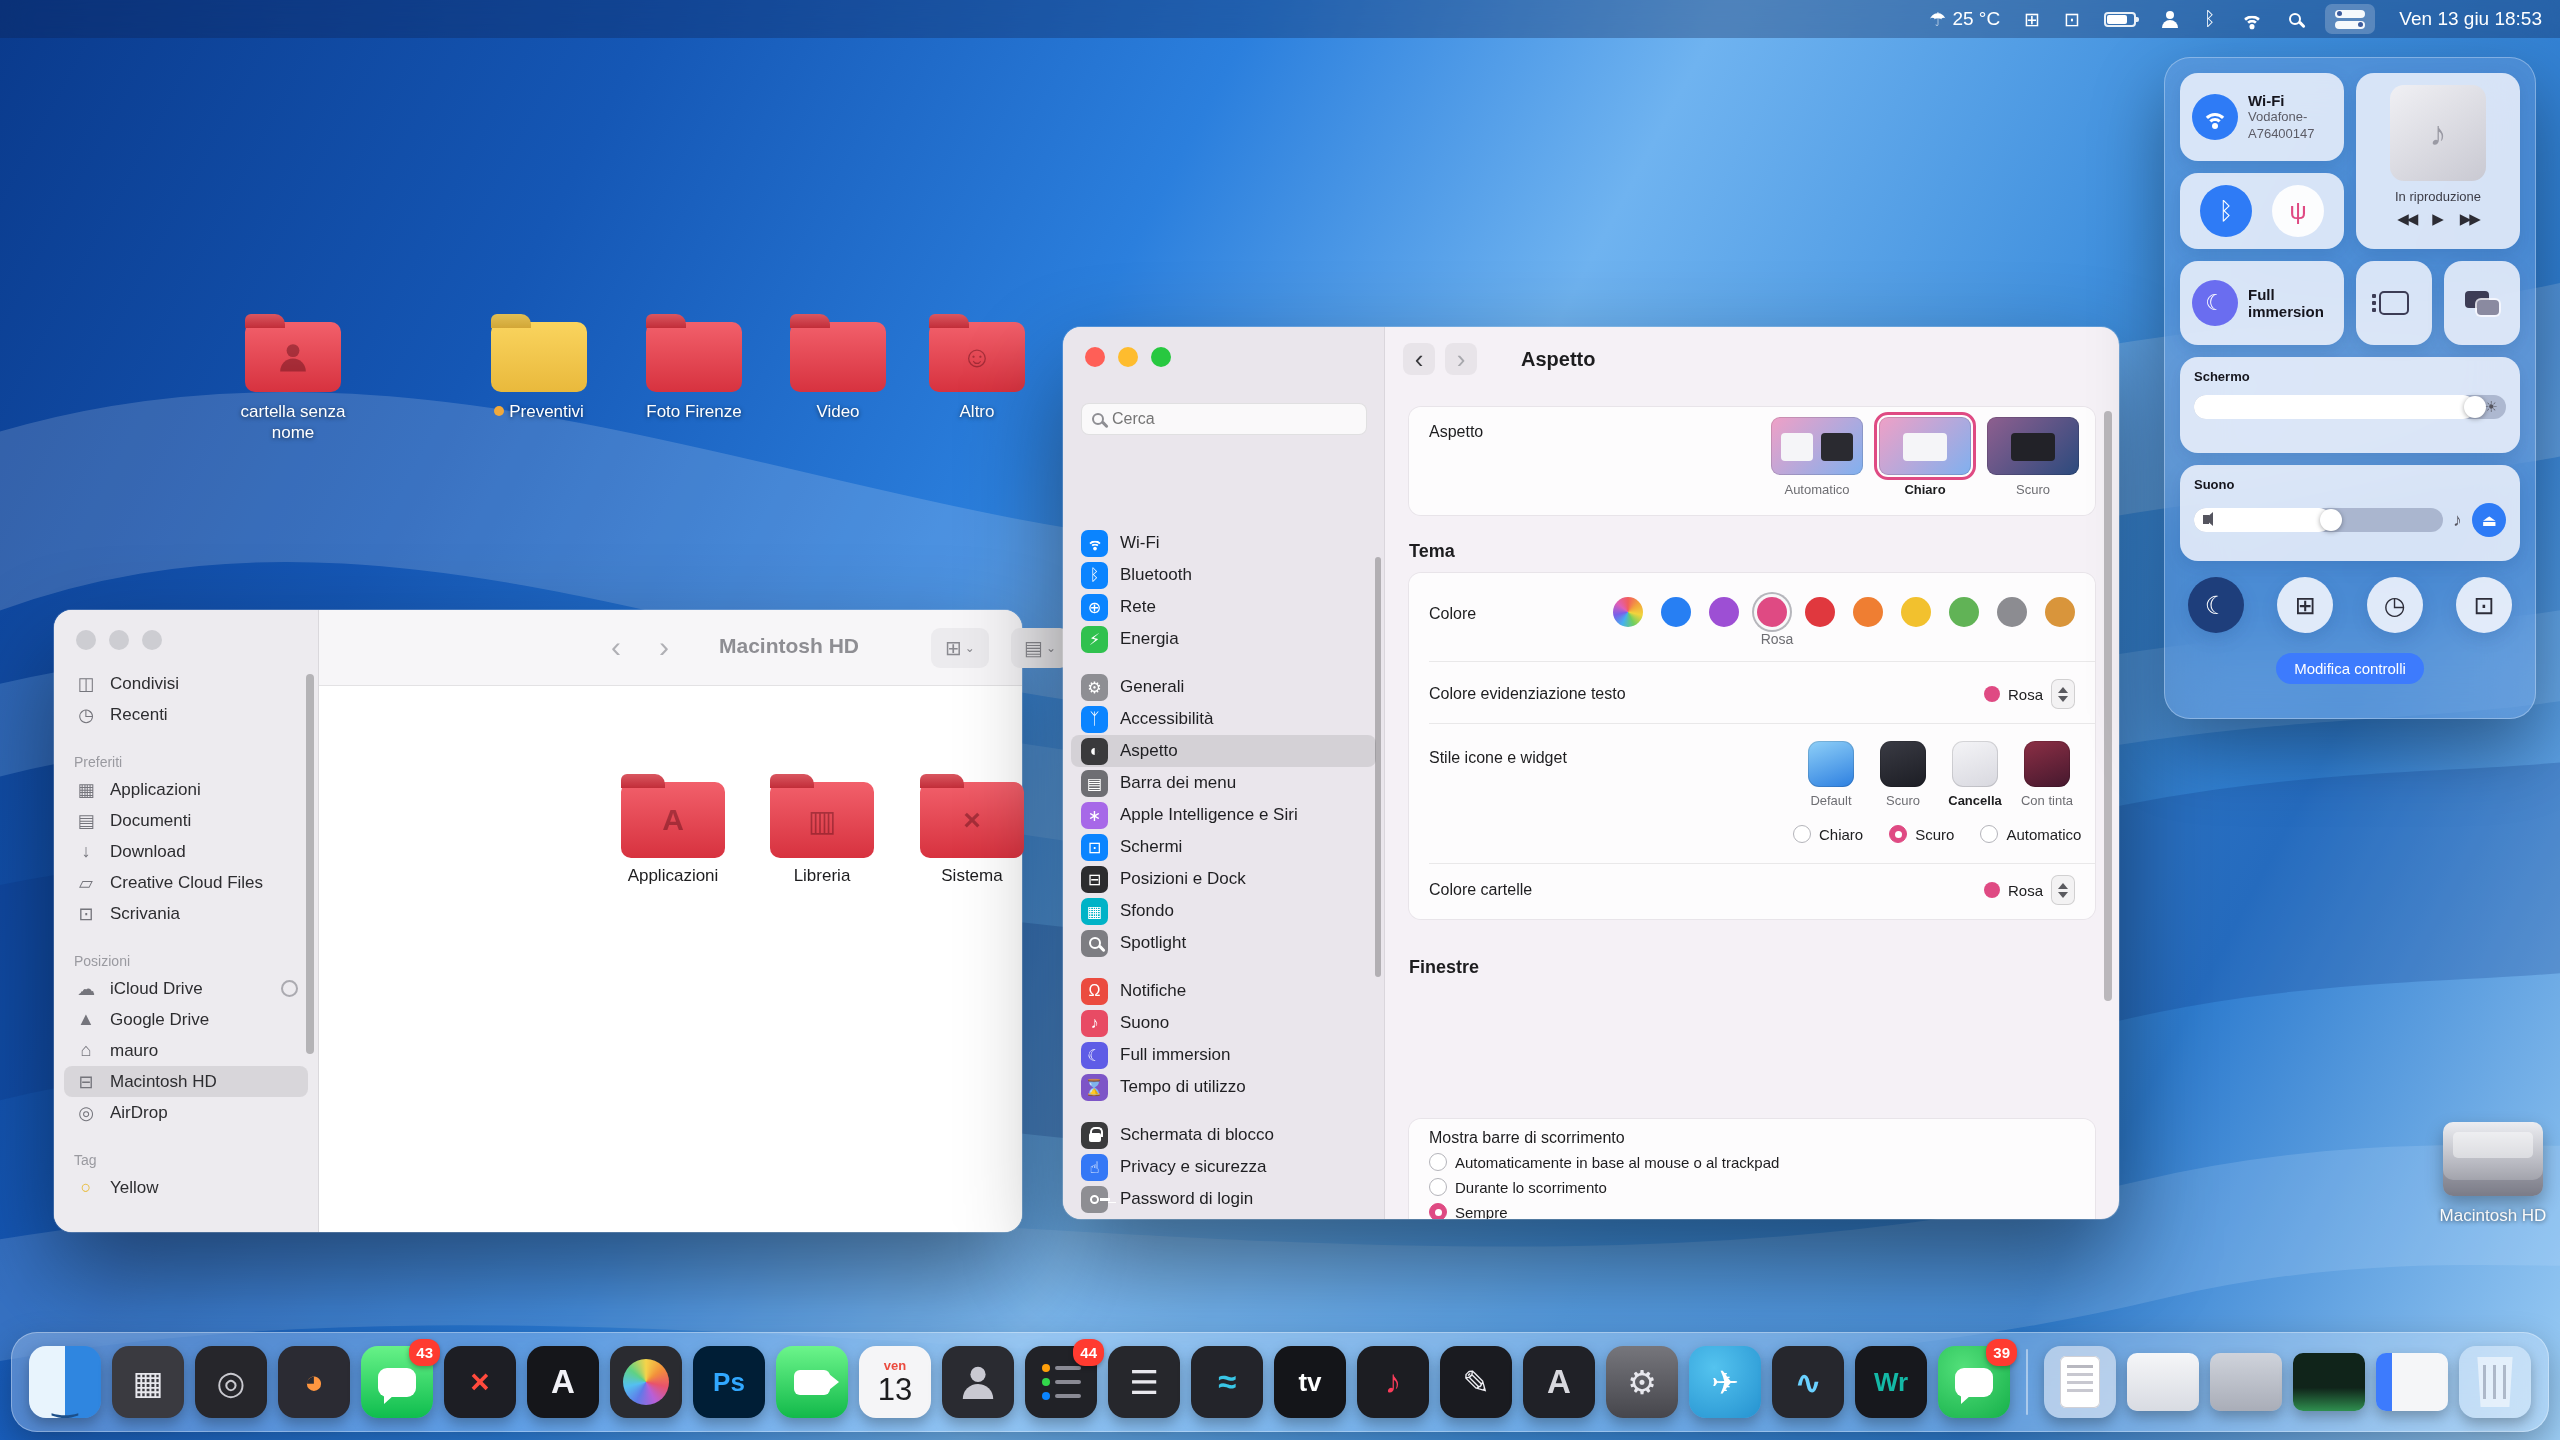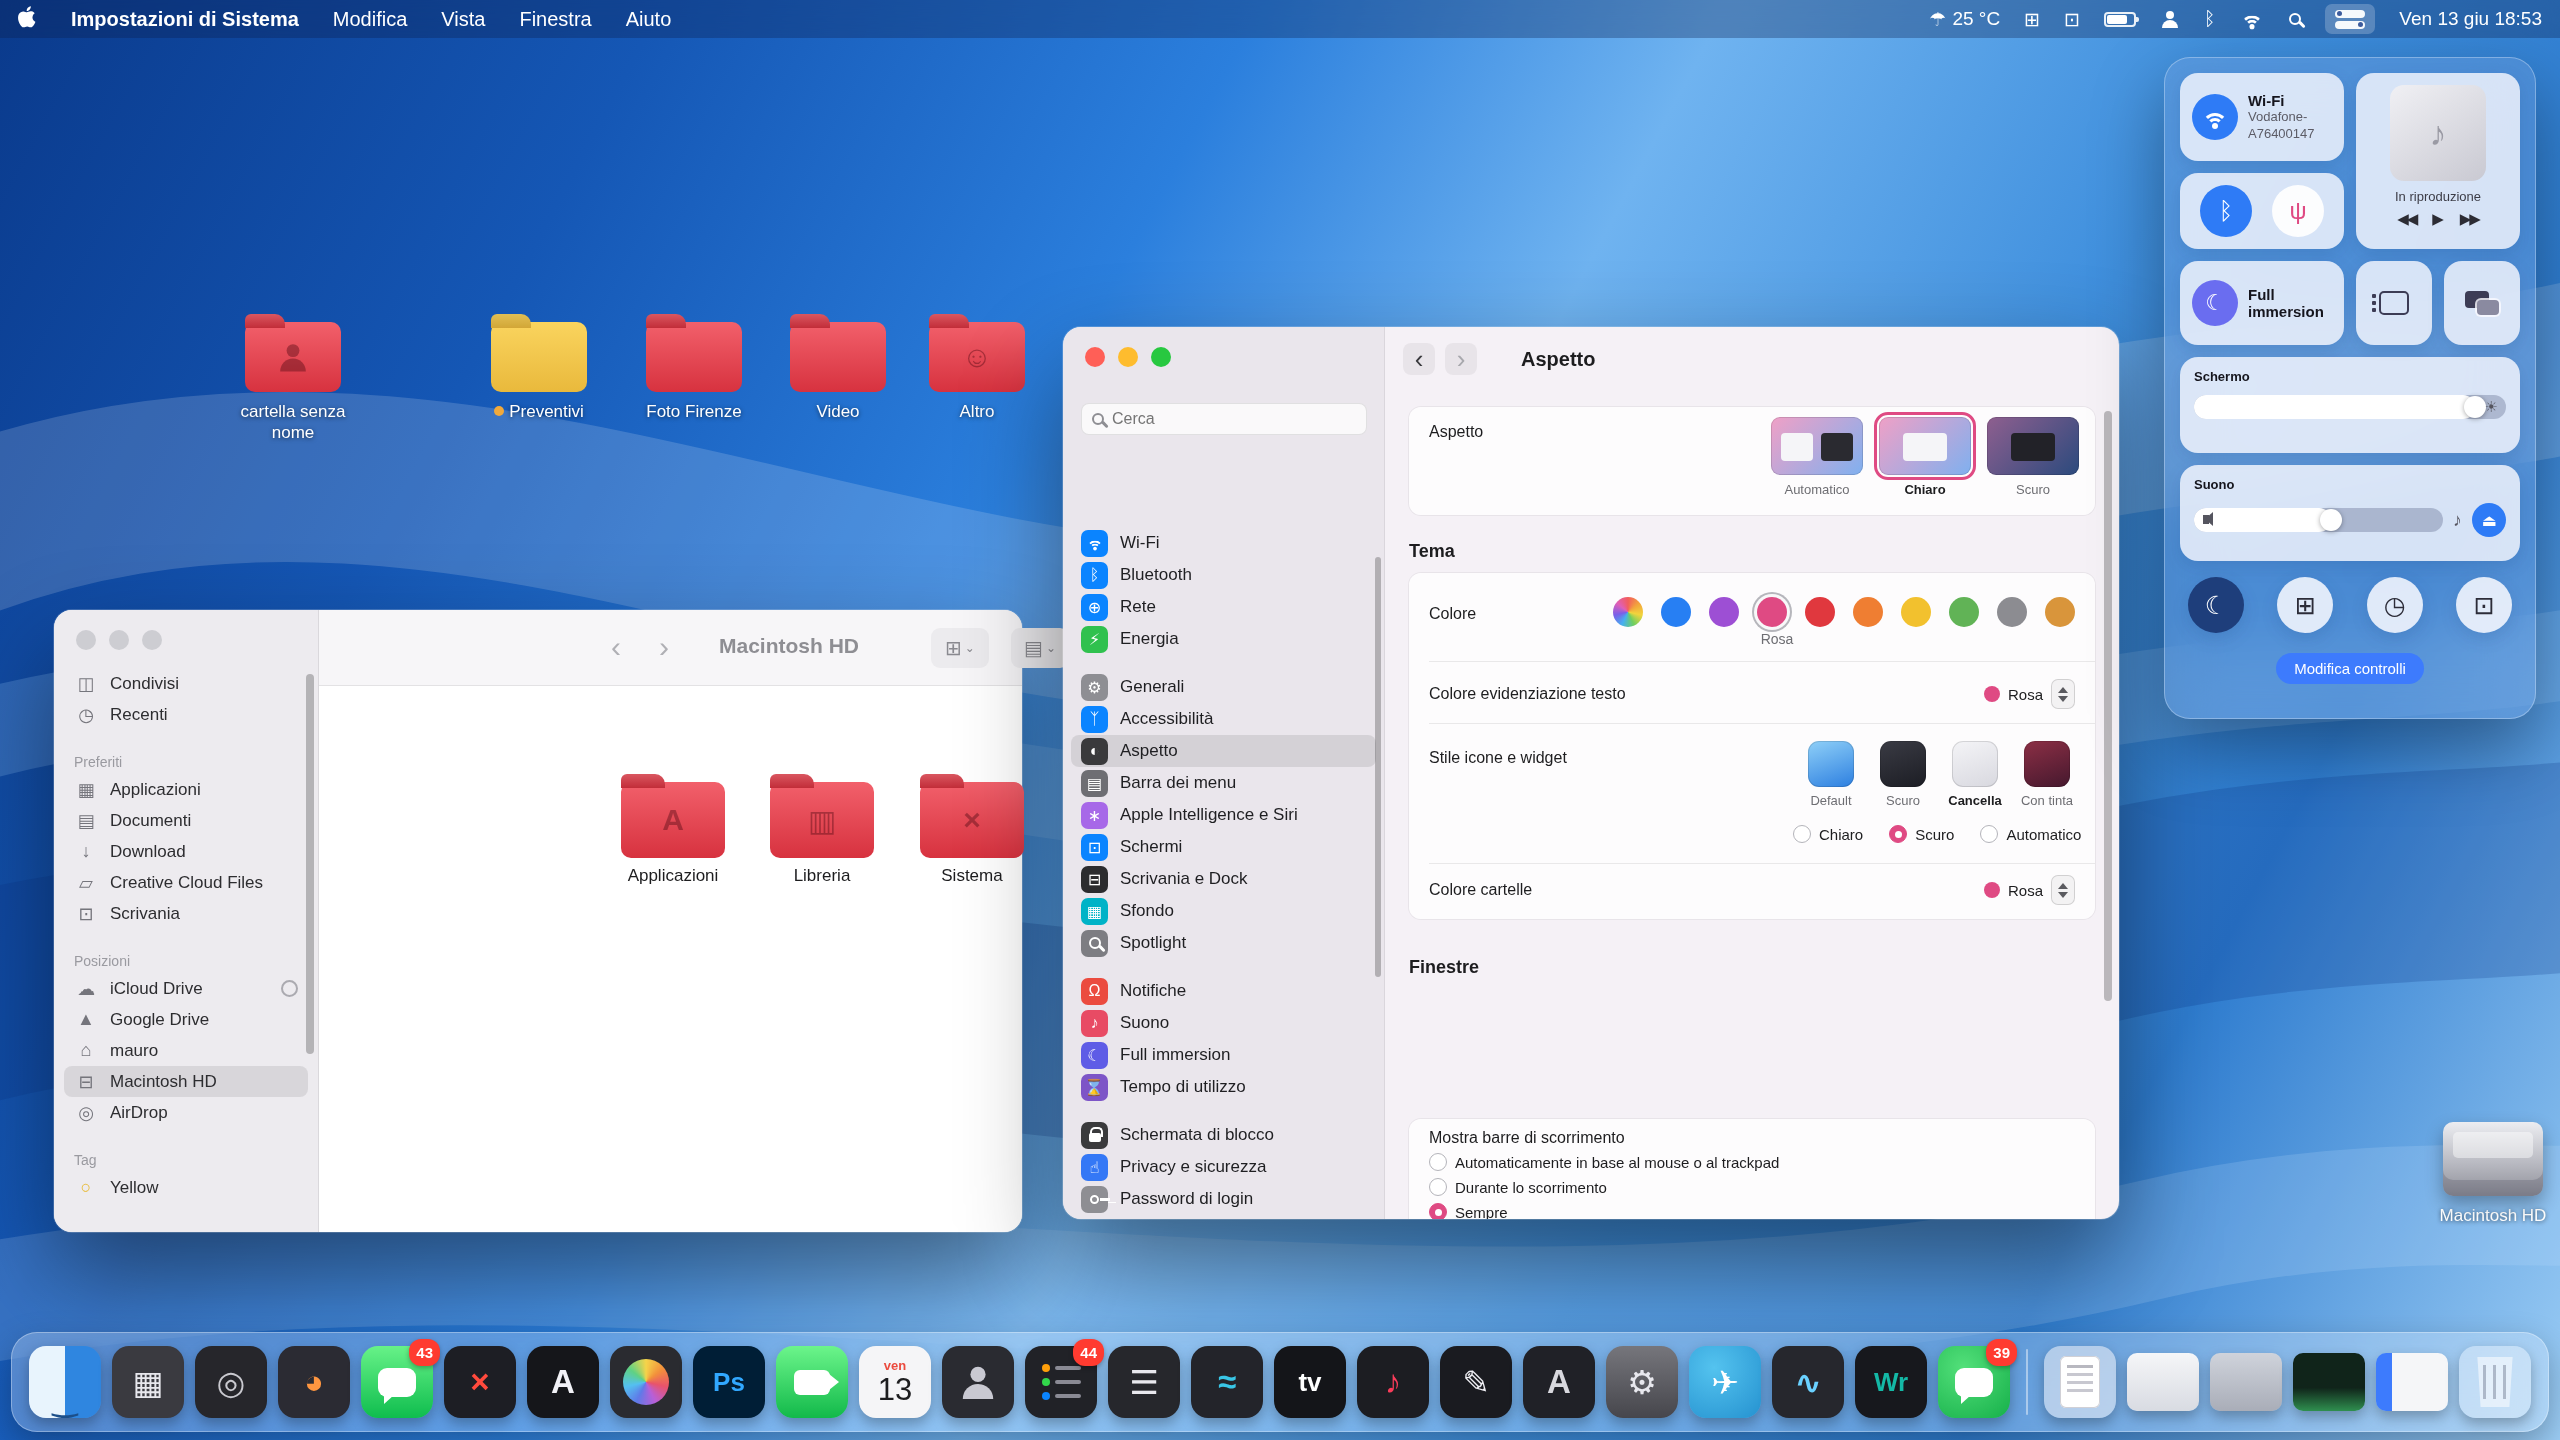--- a/index.html
+++ b/index.html
@@ -418,21 +418,21 @@
           <div class="snav-row">
             <span class="snav-icon" style="background: rgb(10, 132, 255);">
               <span>⊡</span>
             </span>
             <span>Schermi</span>
           </div>
           <div class="snav-row">
             <span class="snav-icon" style="background: rgb(44, 44, 46);">
               <span>⊟</span>
             </span>
-            <span>Scrivania e Dock</span>
+            <span>Posizioni e Dock</span>
           </div>
           <div class="snav-row">
             <span class="snav-icon" style="background: rgb(0, 179, 199);">
               <span>▦</span>
             </span>
             <span>Sfondo</span>
           </div>
           <div class="snav-row">
             <span class="snav-icon" style="background: rgb(125, 125, 130);">
               <i class="mi-mag"></i>
@@ -686,33 +686,20 @@
       <span class="scirc" style="background:#1e3e7b;color:#fff">☾</span>
       <span class="scirc">⊞</span>
       <span class="scirc">◷</span>
       <span class="scirc">⊡</span>
     </div>
 
     <span class="editpill">Modifica controlli</span>
   </div>
 
   <div class="menubar">
-    <div class="mb-left" id="menu-left">
-      <span class="mb-item">
-        <svg width="19" height="22" viewBox="0 0 170 200" fill="#fff">
-            <path d="M130 105c0-25 20-37 21-38-11-17-29-19-35-19-15-2-29 9-37 9-8 0-19-9-32-8-16 0-31 9-40 24-17 29-4 73 12 97 8 12 18 25 31 24 12 0 17-8 32-8s19 8 32 8c13 0 22-12 30-24 9-13 13-26 13-27 0 0-26-10-27-38zM106 32c7-8 11-19 10-30-10 0-21 7-28 15-6 7-12 18-10 29 11 1 22-6 28-14z"></path>
-          </svg>
-      </span>
-
-    <span class="mb-item appname">Impostazioni di Sistema</span>
-        <span class="mb-item">Modifica</span>
-        <span class="mb-item">Vista</span>
-        <span class="mb-item">Finestra</span>
-        <span class="mb-item">Aiuto</span>
-      </div>
     <div class="mb-right">
       <span class="mb-ic">
           <span>☂</span>
           <span>25 °C</span>
         </span>
       <span class="mb-ic">⊞</span>
       <span class="mb-ic">⊡</span>
       <span class="mb-ic">
           <span class="battery">
             <i></i>

